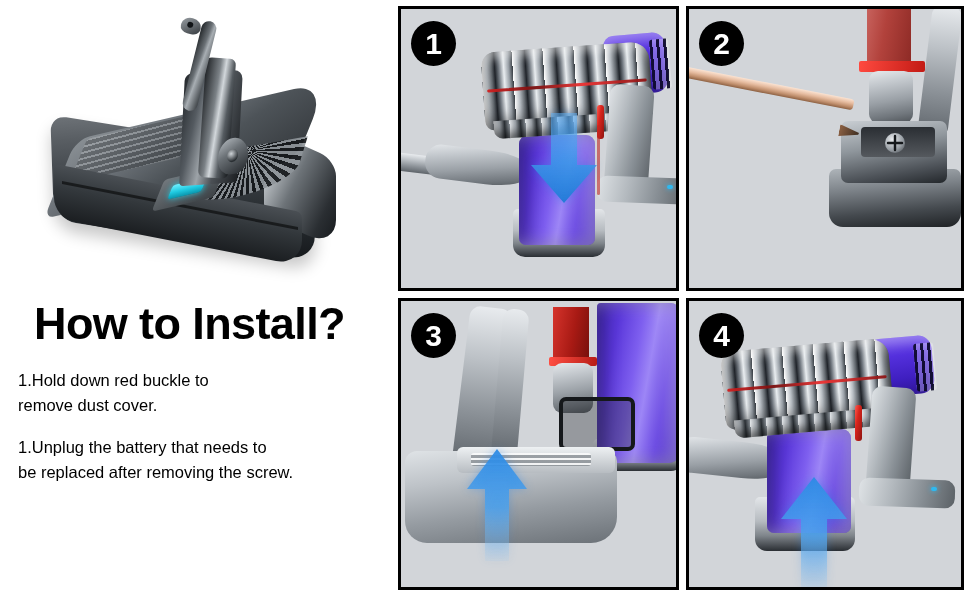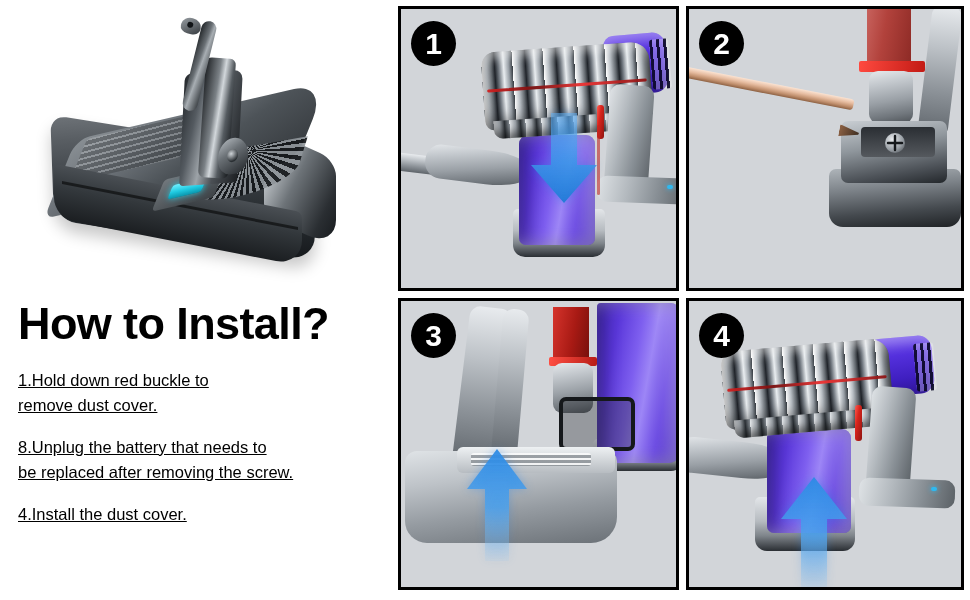--- a/index.html
+++ b/index.html
@@ -214,21 +214,21 @@
   
   #instructions {
     position: absolute;
     left: 0;
     top: 290px;
     width: 396px;
     height: 310px;
   }
   #page-title {
     position: absolute;
-    left: 18px;
+    left: 34px;
     top: 9px;
     margin: 0;
     font-size: 45px;
     font-weight: bold;
     letter-spacing: -0.6px;
     line-height: 50px;
     white-space: nowrap;
   }
   #steps-list {
     position: absolute;
@@ -237,21 +237,20 @@
     width: 372px;
     margin: 0;
     padding: 0;
     list-style: none;
   }
   .step-item {
     font-size: 16.5px;
     line-height: 25px;
     margin: 0 0 17px 0;
     white-space: pre-line;
-    text-decoration: underline;
   }
   .step-item.tight { margin-bottom: 9px; }
 
   
   #panel-grid {
     position: absolute;
     left: 398px;
     top: 6px;
     width: 566px;
     height: 588px;
@@ -480,23 +479,22 @@
       <div class="bat-arm"></div>
       <div class="bat-arm-knob"></div>
     </div>
   </div>
 
   <div id="instructions">
     <h1 id="page-title">How to Install?</h1>
     <ul id="steps-list">
       <li class="step-item">1.Hold down red buckle to
 remove dust cover.</li>
-      <li class="step-item">8.Unplug the battery that needs to
+      <li class="step-item">1.Unplug the battery that needs to
 be replaced after removing the screw.</li>
-      <li class="step-item tight">4.Install the dust cover.</li>
     </ul>
   </div>
 </div>
 
 <div id="panel-grid">
 
   <div class="panel" id="panel-1">
     <div class="step-badge">1</div>
     <div class="art">
       <div class="wand" id="p1-wand"></div>

